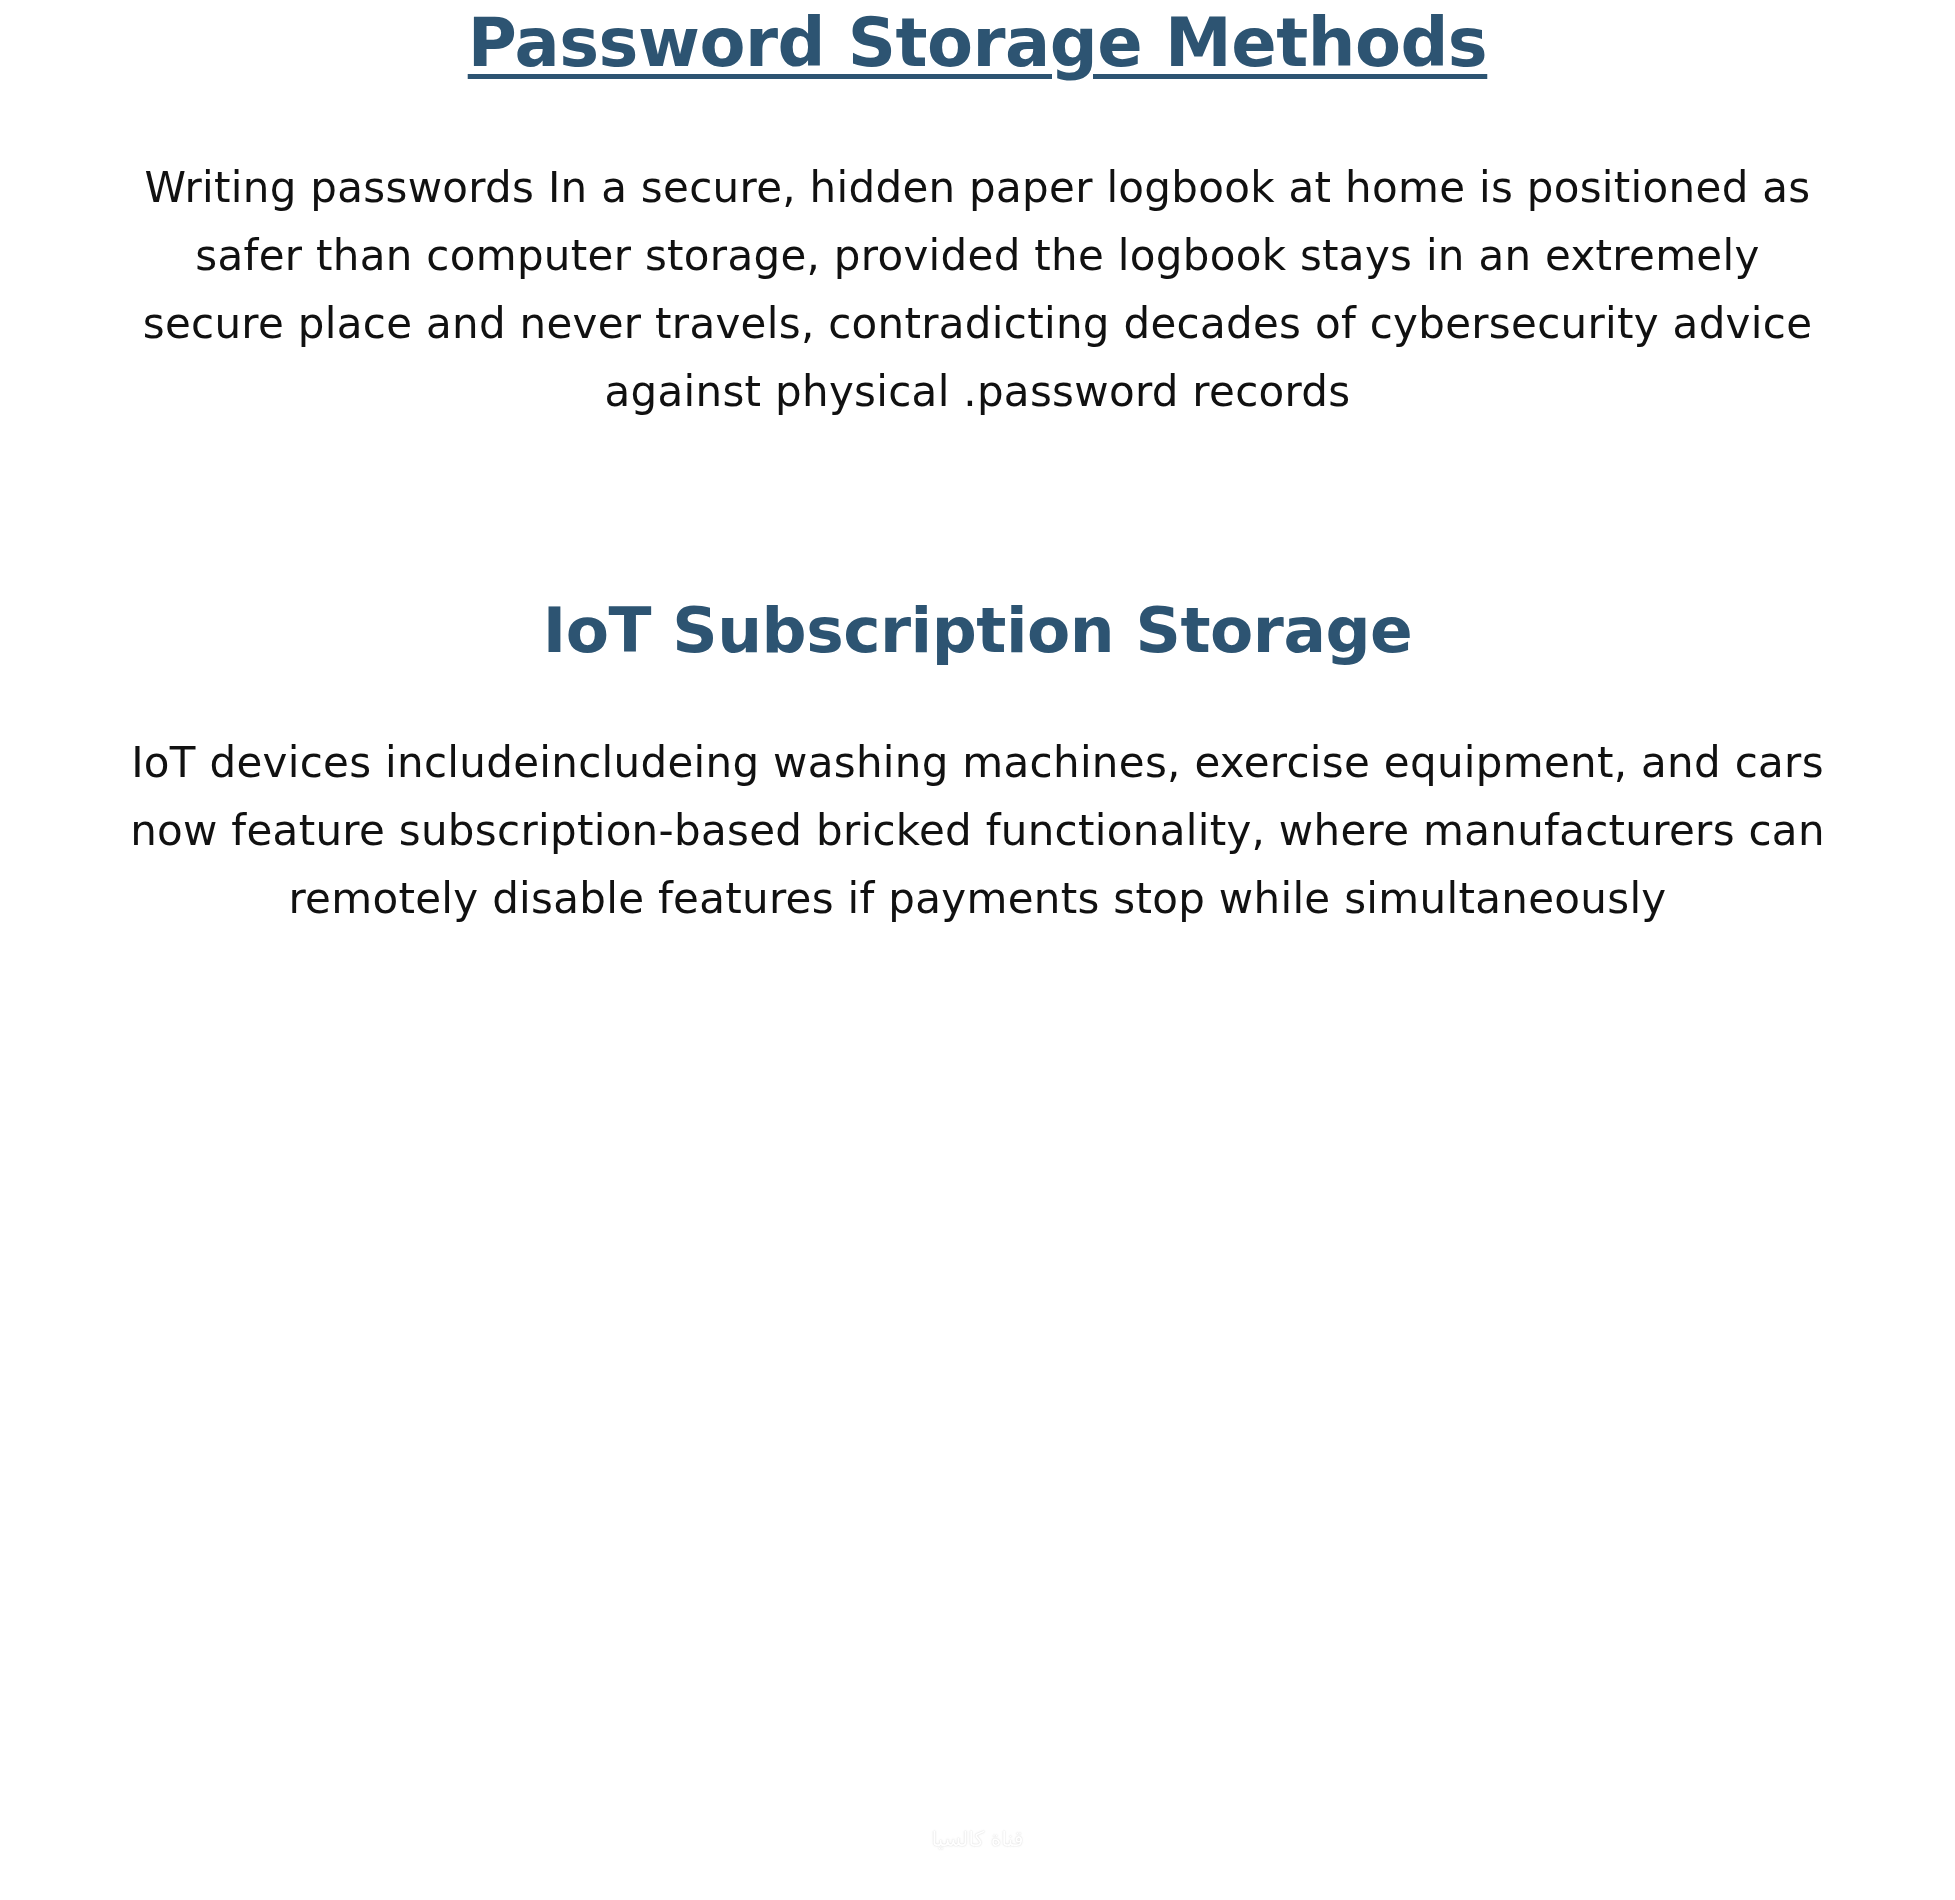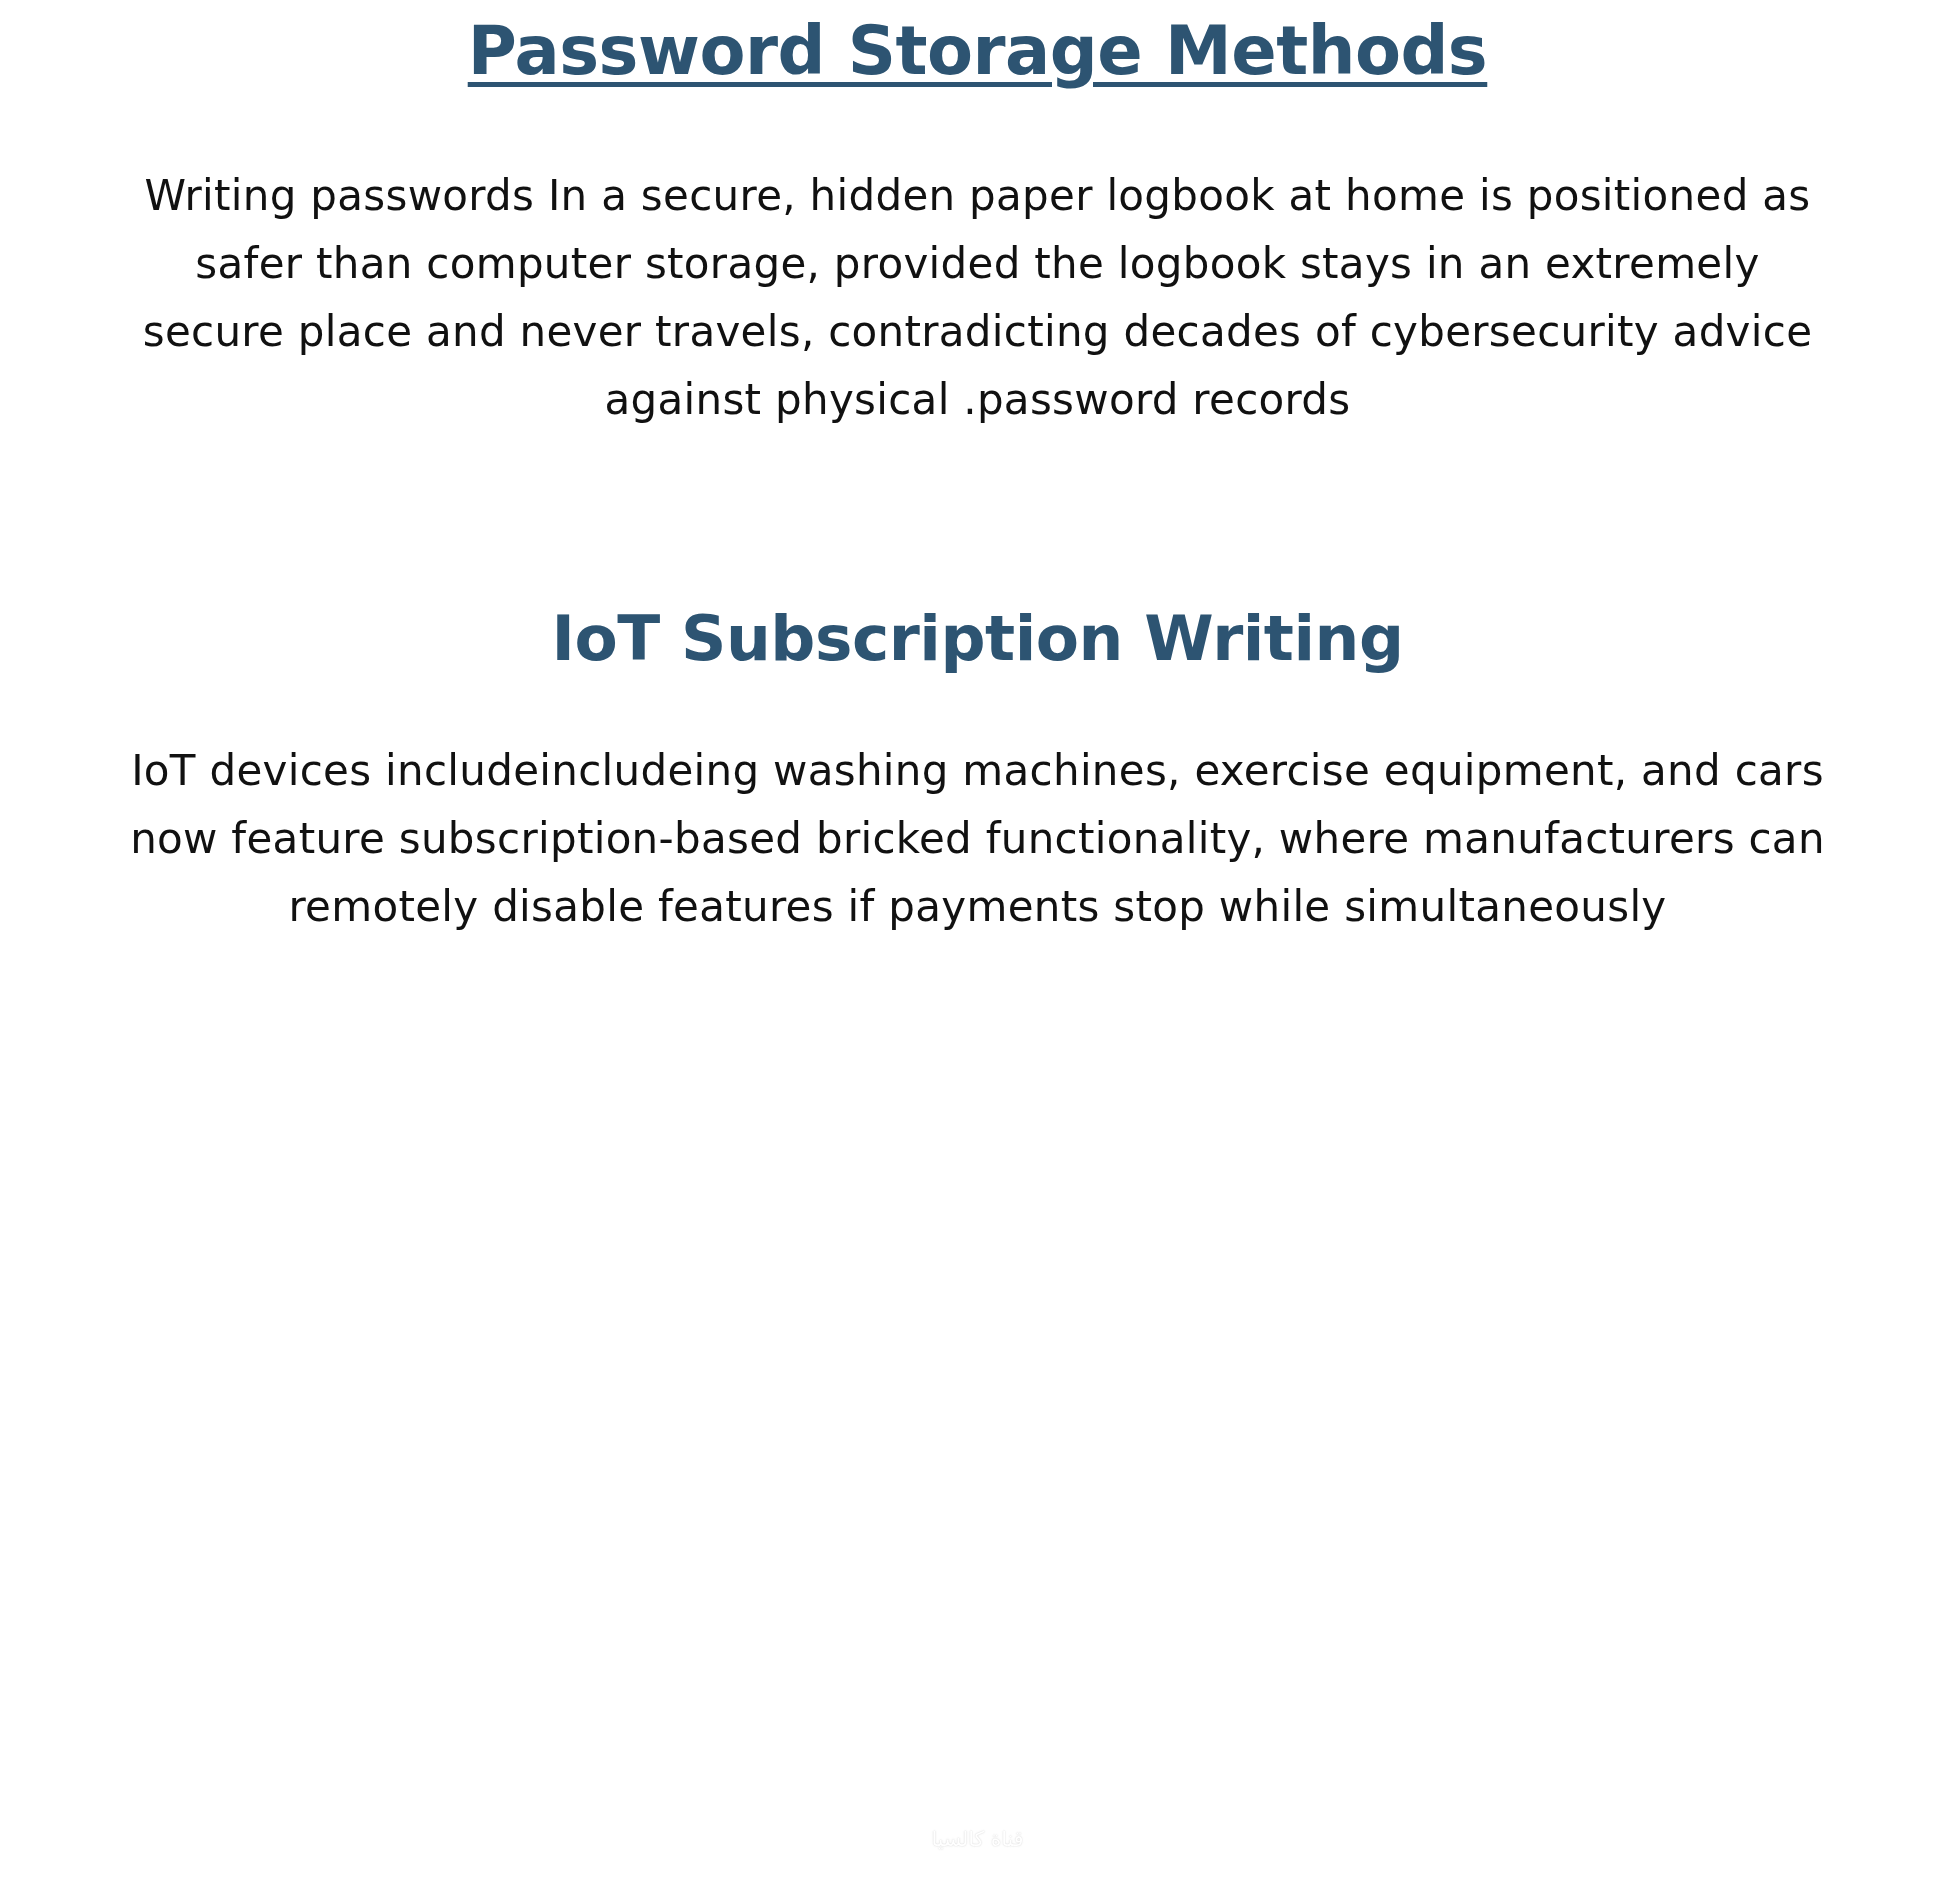--- a/index.html
+++ b/index.html
@@ -33,21 +33,21 @@
     line-height: 1.18;
     letter-spacing: -0.5px;
     margin: 0;
   }
   .heading-underlined {
     text-decoration: underline;
     text-decoration-thickness: 4.6px;
     text-underline-offset: 8.1px;
   }
   .heading-1 {
-    padding-top: 12px;
+    padding-top: 4px;
   }
   .body-text {
     text-align: center;
     color: #111111;
     font-weight: 400;
     font-size: 42px;
     line-height: 1.62;
     letter-spacing: 0.3px;
     margin: 0;
   }
@@ -83,20 +83,20 @@
 <div class="page">
 
   <div class="section">
     <h1 class="heading heading-underlined heading-1">Password Storage Methods</h1>
     <p class="body-text para-1">Writing passwords In a secure, hidden paper logbook at home is positioned as safer than computer storage, provided the logbook stays in an extremely secure place and never travels, contradicting decades of cybersecurity advice against physical .password records</p>
   </div>
 
   <div class="gap-block"></div>
 
   <div class="section">
-    <h1 class="heading heading-2">IoT Subscription Writing</h1>
+    <h1 class="heading heading-2">IoT Subscription Storage</h1>
     <p class="body-text para-2">IoT devices includeincludeing washing machines, exercise equipment, and cars now feature subscription-based bricked functionality, where manufacturers can remotely disable features if payments stop while simultaneously</p>
   </div>
 
   <div class="watermark">قناة كالسيا</div>
 
 </div>
 
 
 </body></html>

